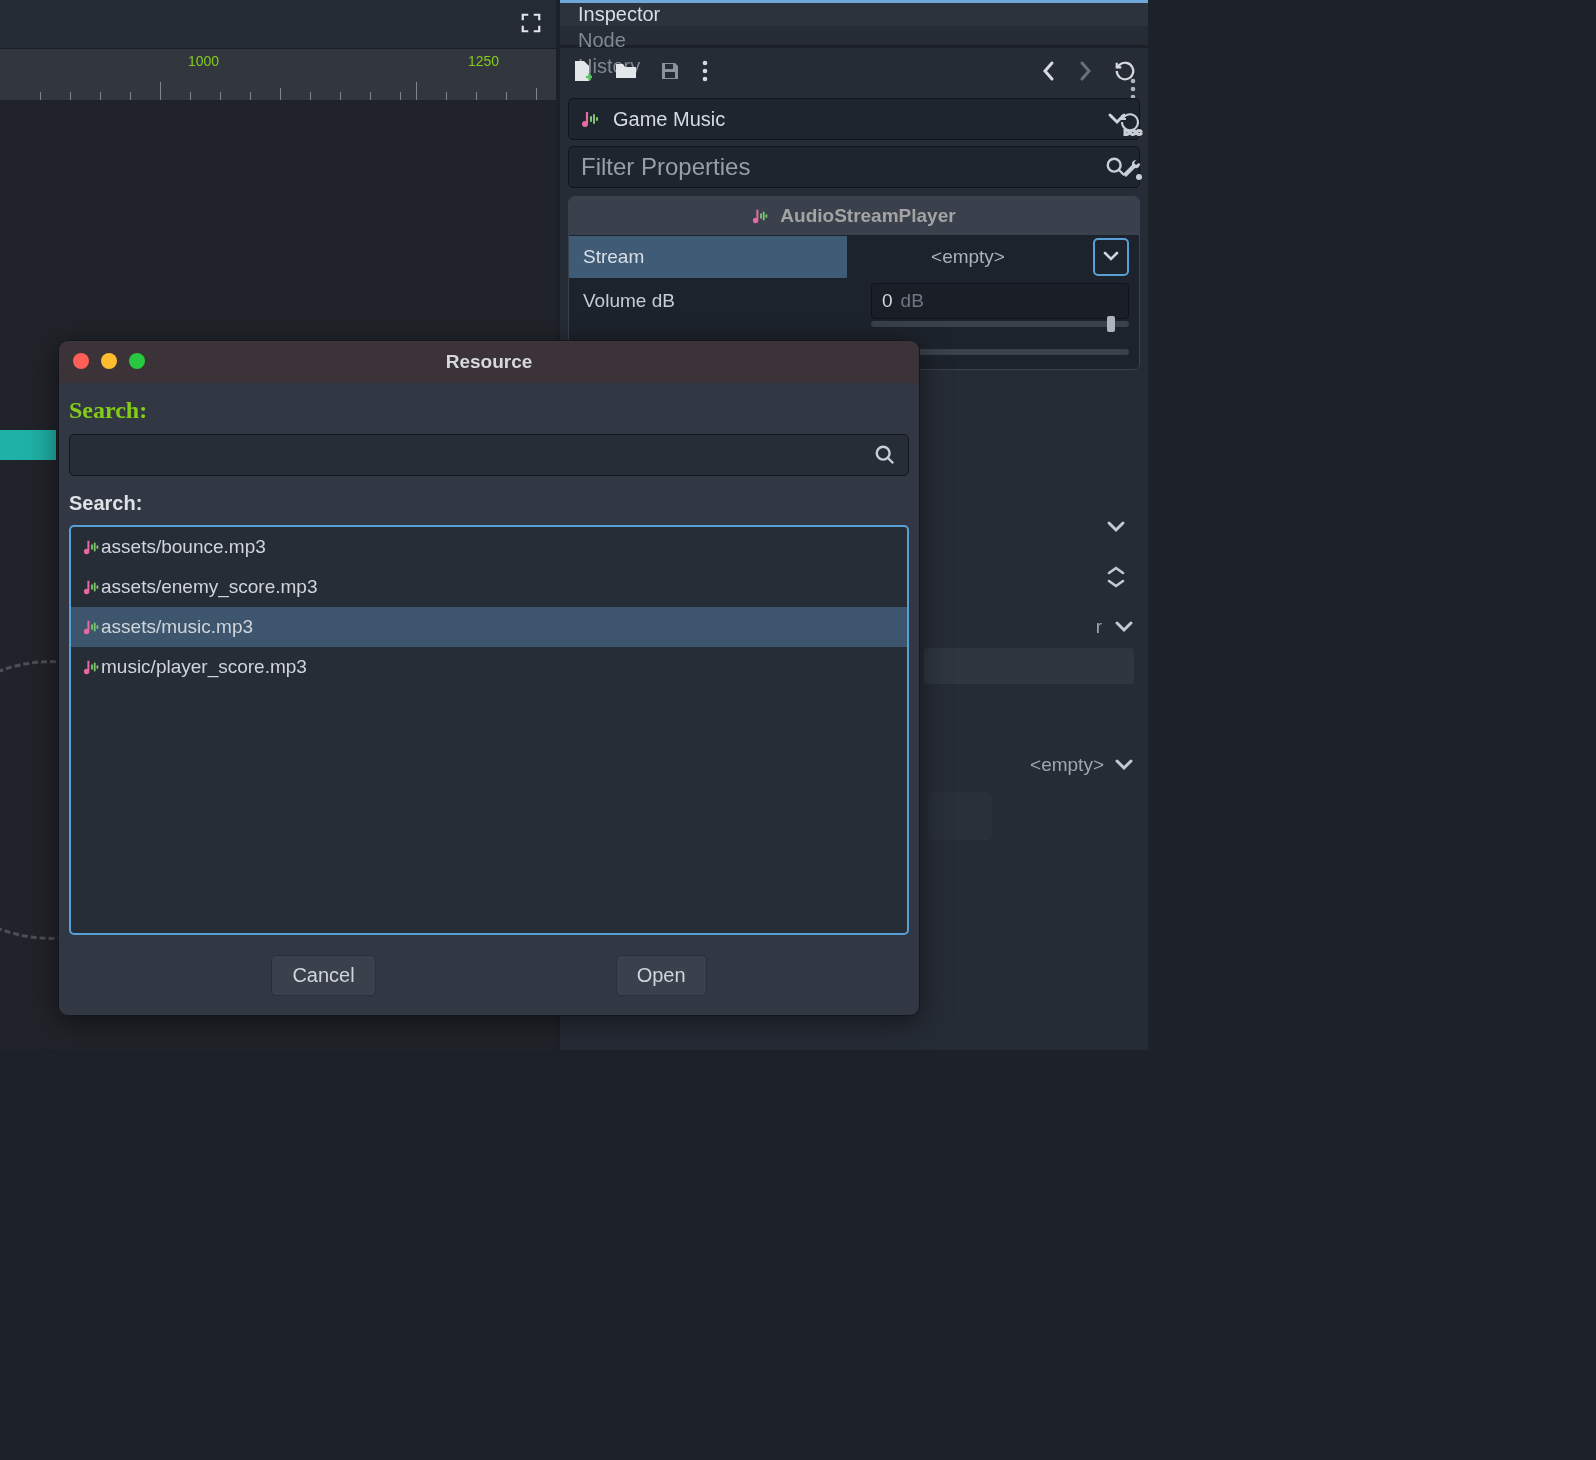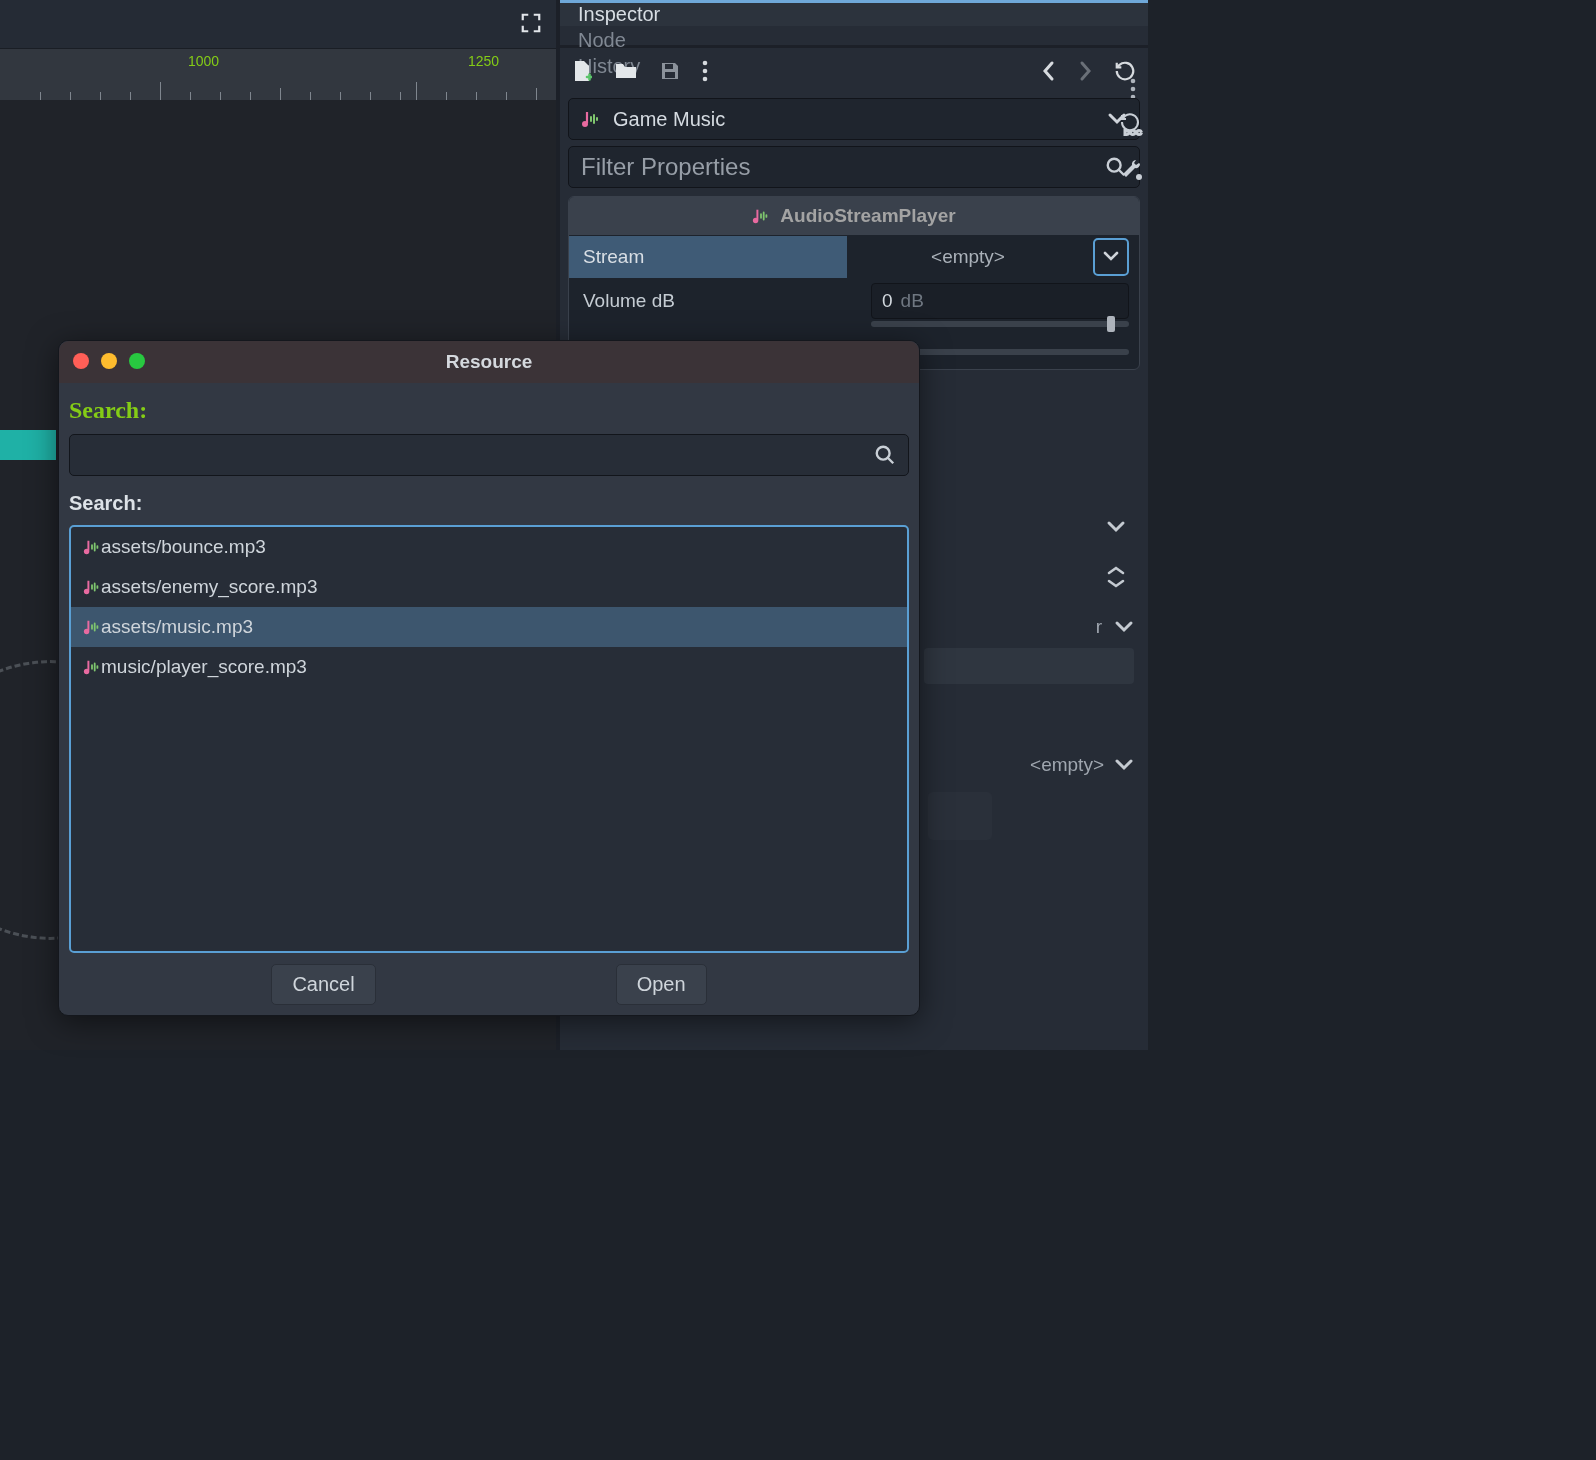--- a/index.html
+++ b/index.html
@@ -63,21 +63,21 @@
   .tl-close{background:#ff5f57;} .tl-min{background:#febc2e;} .tl-max{background:#28c840;}
   .modal-title { color:#d5d9de; font-size:19px; font-weight:600;}
   .modal-body { flex:1; padding:14px 10px 0 10px; display:flex; flex-direction:column; }
   .search-label { color:#84cc16; font-weight:600; font-size:24px; padding:0 0 10px 0;font-family:Liberation Serif, serif;}
   .search-box { height:42px; background:#272d37; border:1px solid #12151b; border-radius:5px; display:flex; align-items:center; padding:0 12px; margin-bottom:16px;}
   .search-box .s-gap { flex:1; }
   .matches-label { color:#dde2e7; font-weight:600; font-size:20px; padding-bottom:10px;}
   .matches-list { flex:1; border:2px solid #5a9fd4; border-radius:5px; background:#272d37; overflow:hidden;}
   .match-item { height:40px; display:flex; align-items:center; padding:0 12px; font-size:19px; color:#cfd5db; }
   .match-item.selected { background:#3d566e; }
-  .modal-footer { height:62px; display:flex; align-items:center; justify-content:center; gap:240px;}
+  .modal-footer { height:80px; display:flex; align-items:center; justify-content:center; gap:240px;}
   .modal-btn { background:#3a414c; border:1px solid #2a2f38; border-radius:5px; padding:8px 20px; color:#cfd5db; font-size:20px; }
   svg { display:block; }
 </style>
 </head>
 <body>
 
 <div class="root">
 
   <div class="left-pane">
     <div class="viewport-top">

